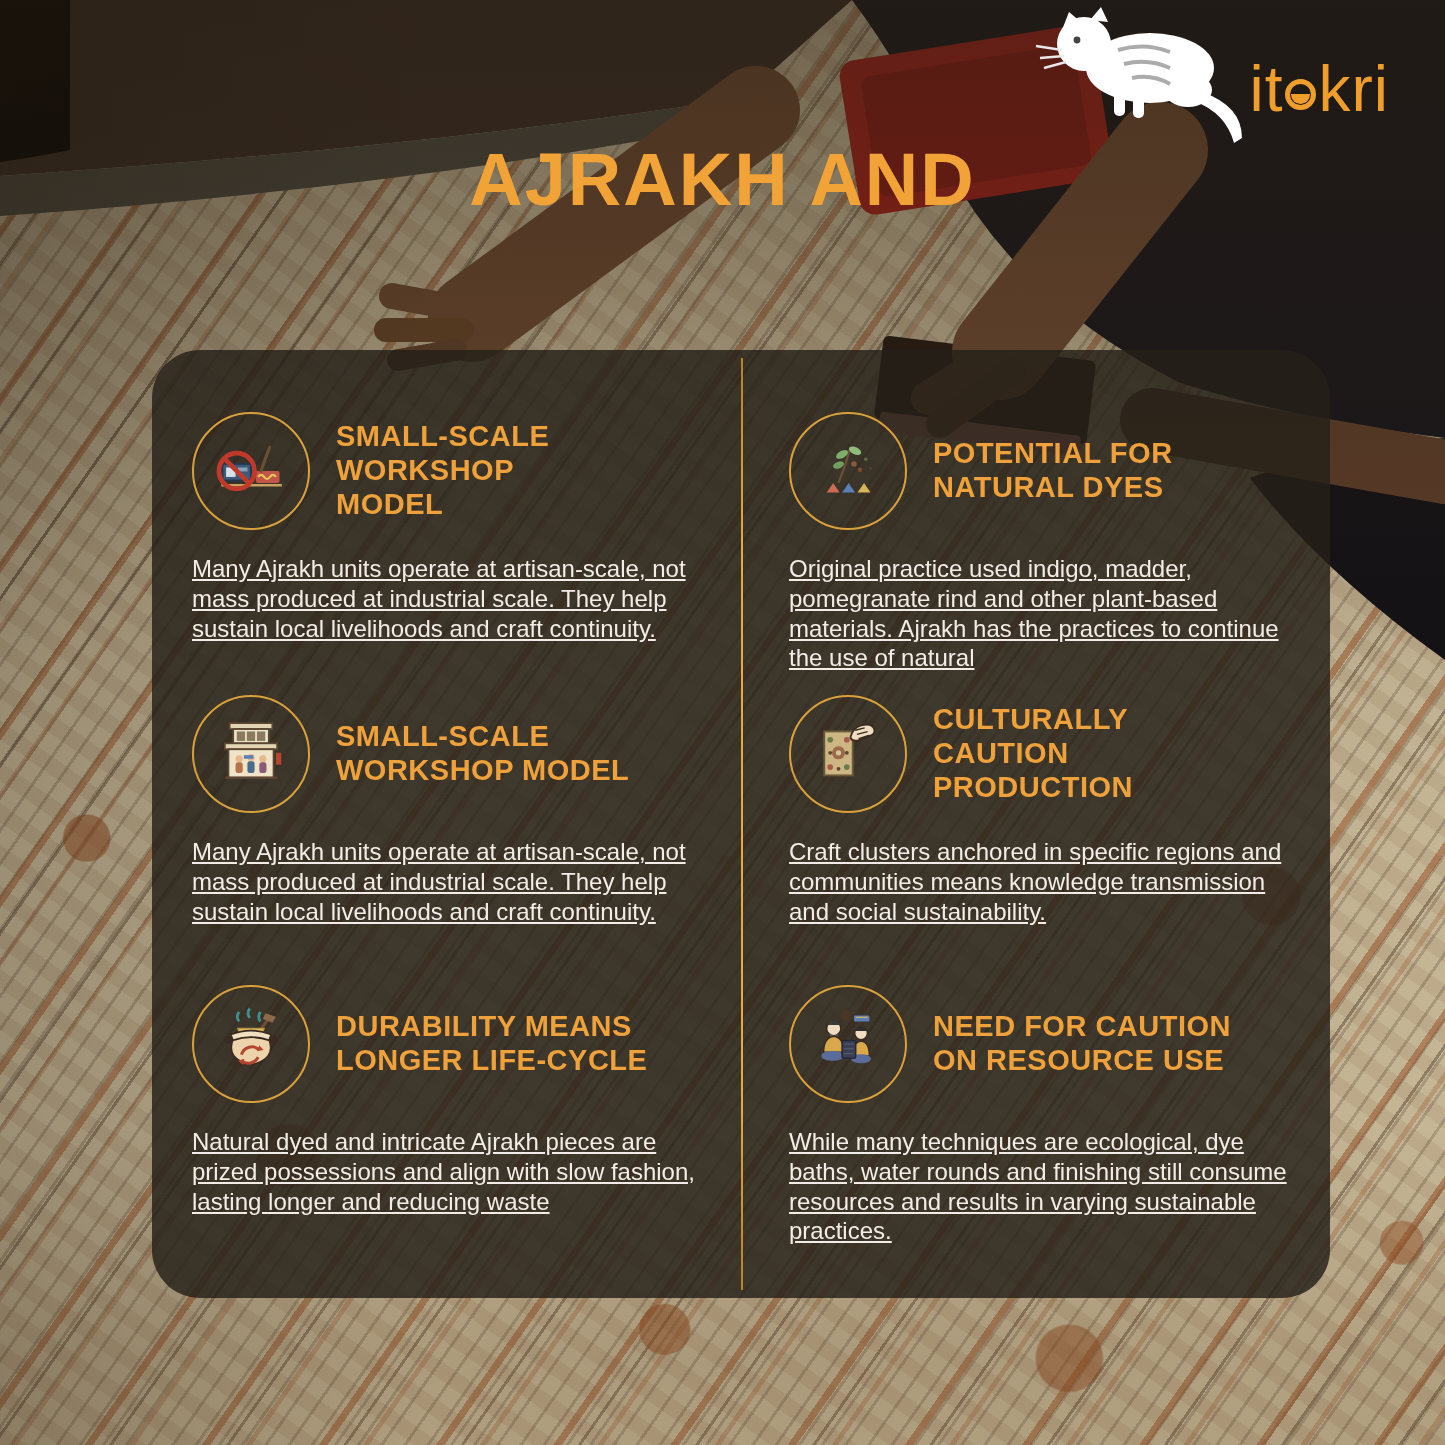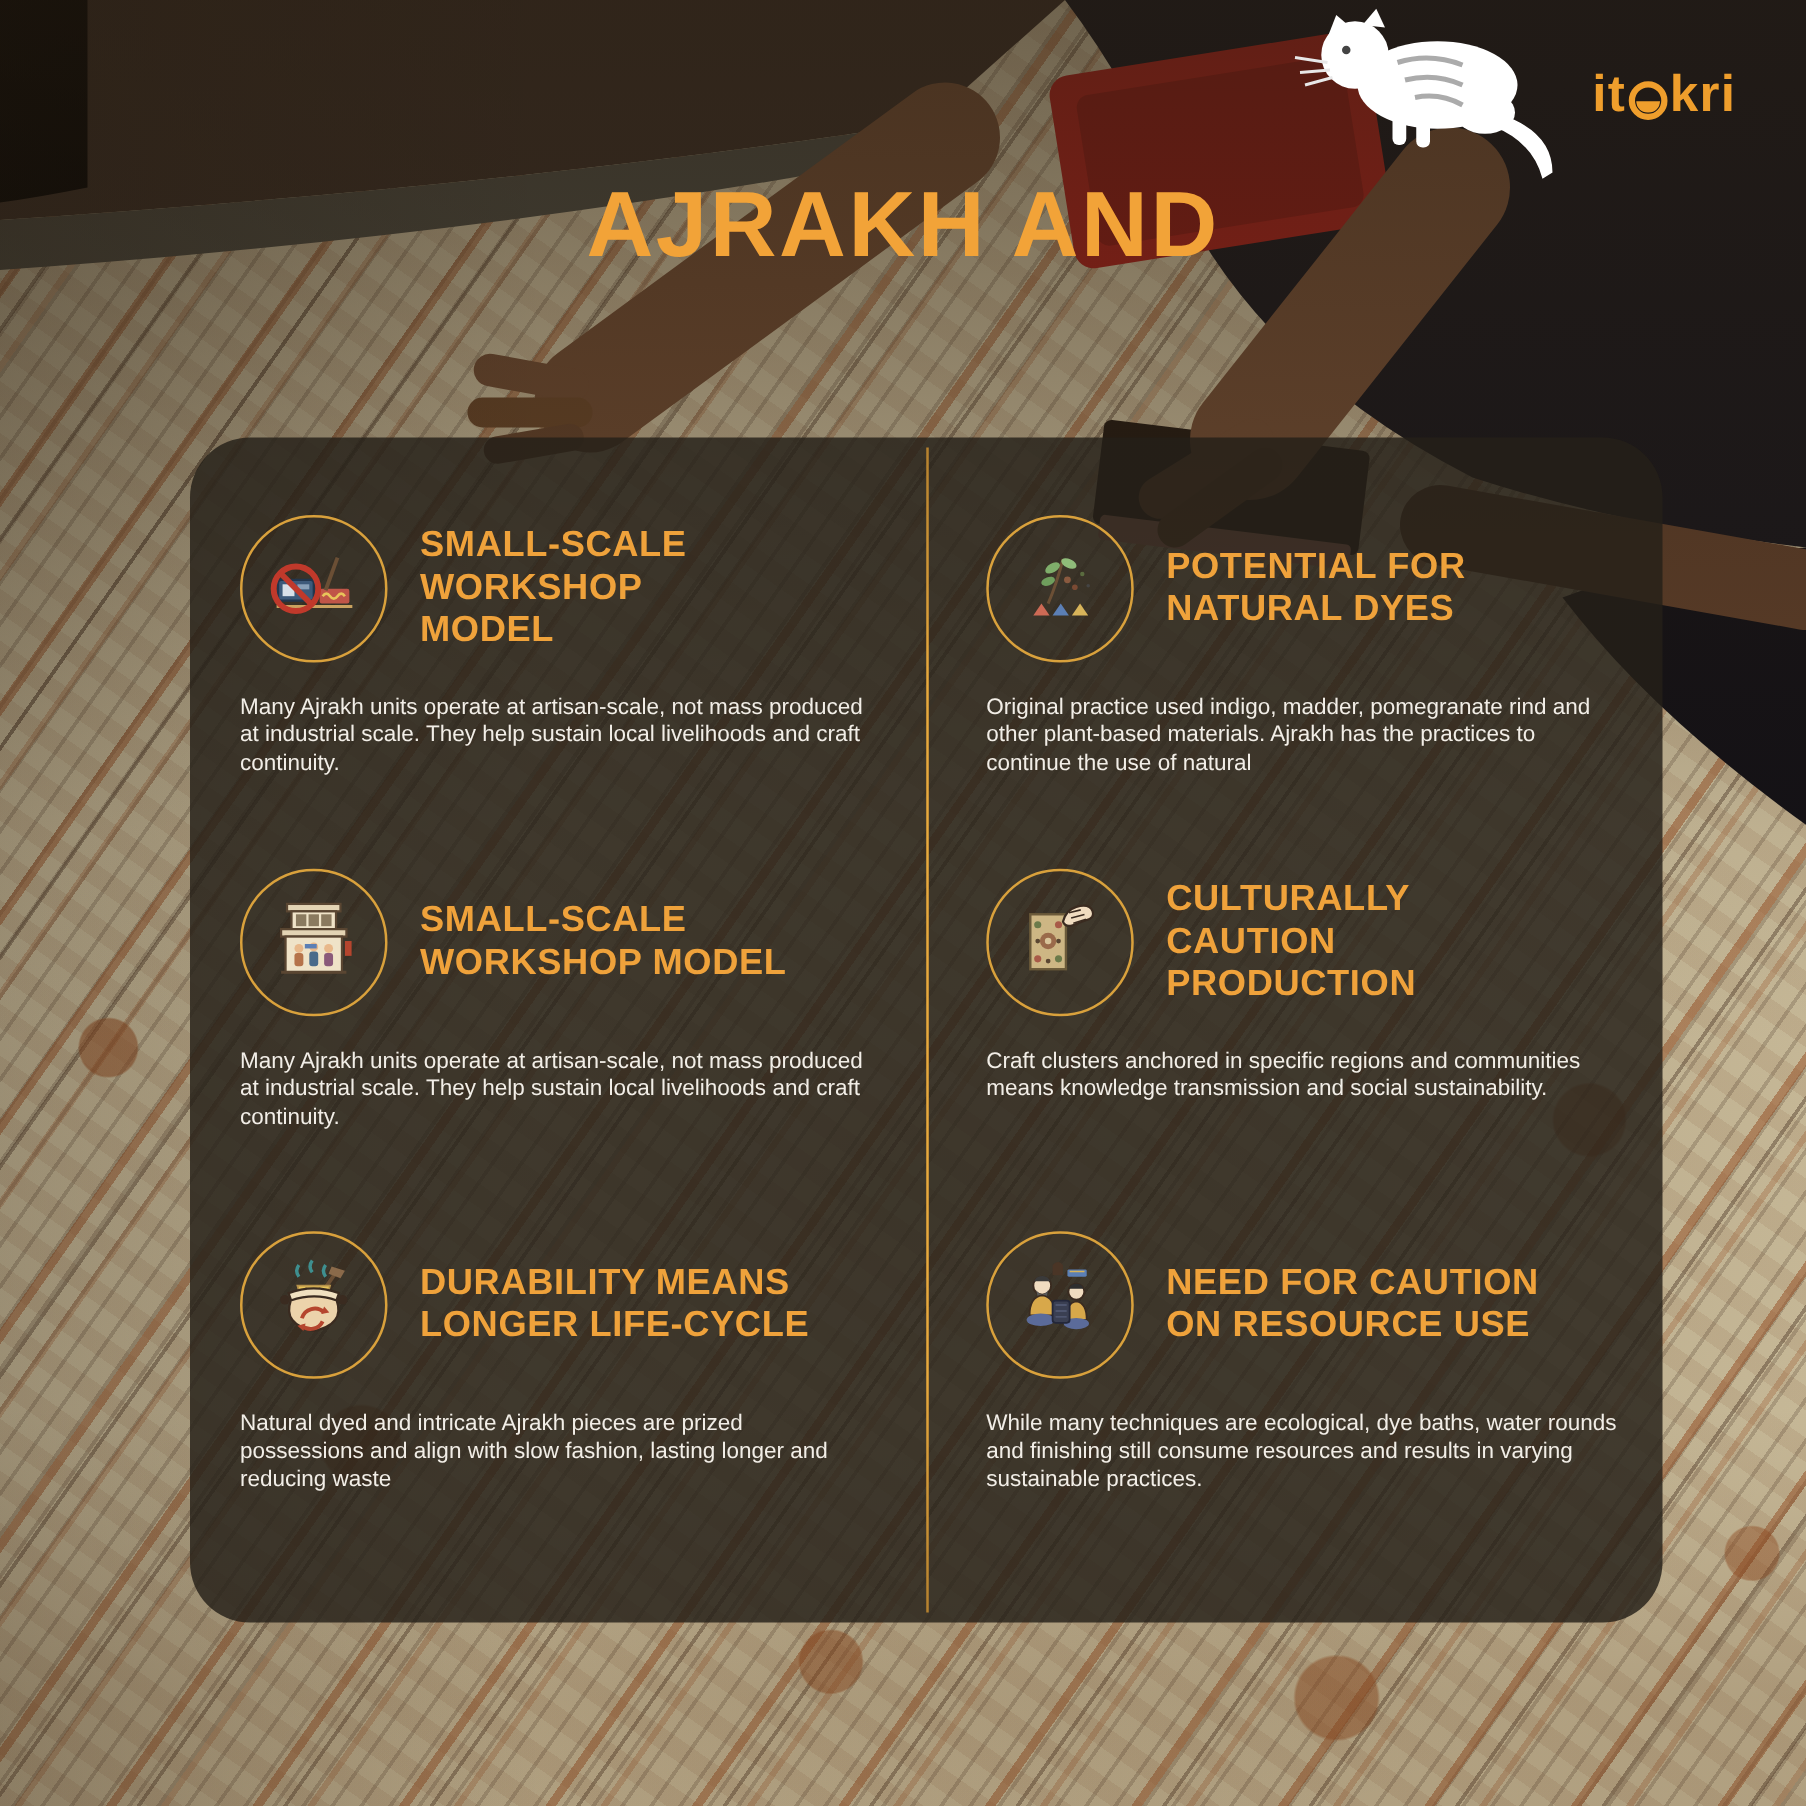--- a/index.html
+++ b/index.html
@@ -29,22 +29,22 @@
   .shade { position:absolute; inset:0;
     background:
       linear-gradient(180deg, rgba(40,30,18,.55) 0%, rgba(40,30,18,.28) 26%, rgba(40,30,18,.05) 46%, rgba(0,0,0,0) 58%),
       linear-gradient(90deg, rgba(30,22,14,.25) 0%, rgba(0,0,0,0) 30%),
       radial-gradient(1100px 800px at 50% 66%, rgba(60,40,20,.18), rgba(20,12,6,0) 70%),
       linear-gradient(0deg, rgba(80,52,26,.18) 0 6%, rgba(0,0,0,0) 22%);
   }
   .photo { position:absolute; inset:0; }
 
   
-  .logo { position:absolute; top:52px; right:56px; color:#ef9e2c; font-weight:bold;
-    font-size:41px; letter-spacing:1px; display:flex; align-items:center; }
+  .logo { position:absolute; top:52px; right:56px; color:#ef9e2c; font-weight:normal;
+    font-size:64px; letter-spacing:1px; display:flex; align-items:center; }
   .logo-o { display:inline-block; position:relative; width:31px; height:31px;
     border:5px solid #ef9e2c; border-radius:50%; margin:10px 2px 0 2px; }
   .logo-o i { position:absolute; left:1px; right:1px; bottom:1px; height:44%;
     background:#ef9e2c; border-radius:0 0 12px 12px; }
   .cat { position:absolute; left:1032px; top:6px; width:250px; height:140px; }
 
   .title { position:absolute; top:118px; left:0; width:1445px; text-align:center;
     color:#f2a338; font-weight:bold; font-size:74px; letter-spacing:2px; line-height:1.25;margin-top:16px; }
 
   
@@ -55,21 +55,21 @@
   .divider { position:absolute; left:50%; top:8px; bottom:8px; width:2px;
     background:linear-gradient(180deg,#b5812e,#e8a93c 20%,#e8a93c 80%,#b5812e); }
 
   .section { position:relative; }
   .sec-head { display:flex; align-items:center; gap:26px; }
   .icon-ring { flex:0 0 auto; width:118px; height:118px; border-radius:50%;
     border:2.5px solid #d9a13c; display:flex; align-items:center; justify-content:center; }
   .icon-ring svg { width:76px; height:76px; }
   .sec-title { color:#efa23b; font-weight:bold; font-size:29px; line-height:1.17;
     letter-spacing:.5px; white-space:pre-line; }
-  .sec-body { margin-top:24px; color:#f2eee7; font-size:18px; line-height:1.24; }
+  .sec-body { margin-top:24px; color:#f2eee7; font-size:24px; line-height:1.24;text-decoration:underline; }
 </style>
 </head>
 <body>
 
 <div id="canvas">
 
   <div class="fabric"></div>
 
   <svg class="photo" viewBox="0 0 1445 1445">
     <path d="M0,0 H852 L742,98 Q420,148 0,176 Z" fill="#3a2d24"></path>

